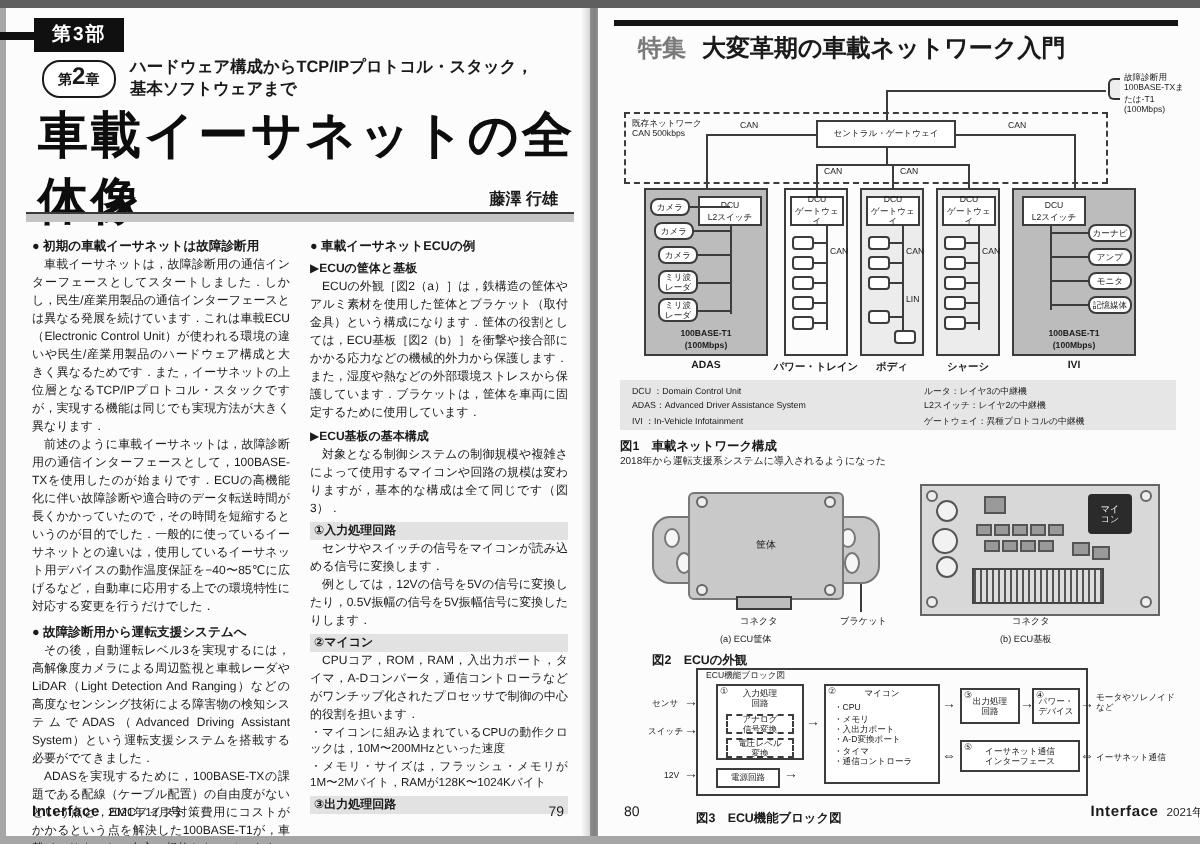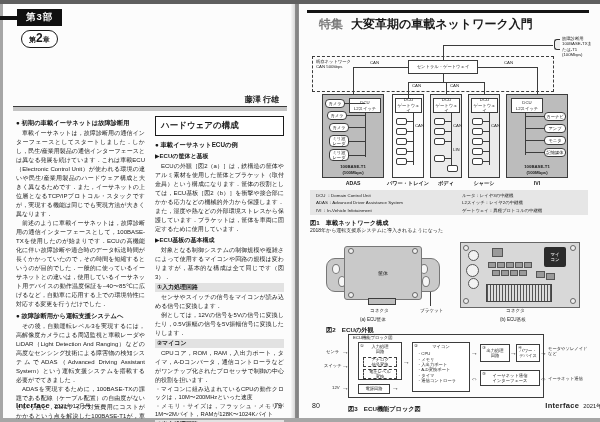--- a/index.html
+++ b/index.html
@@ -78,35 +78,39 @@
 </head>
 <body>
 
 <div class="scan">
   <div class="edge-top"></div>
 
   <div class="page page-left">
     <div class="ribbon-wing"></div>
     <div class="ribbon">第3部</div>
     <div class="chapter-badge"><span>第</span><span class="big">2</span><span>章</span></div>
+    <div class="subtitle">
+      <div>ハードウェア構成からTCP/IPプロトコル・スタック，</div>
+      <div>基本ソフトウェアまで</div>
+    </div>
+    <h1 class="title">車載イーサネットの全体像</h1>
     <div class="author">藤澤 行雄</div>
     <div class="rule2"></div>
 
     <div class="columns">
       <div class="col">
         <div class="sec-head">● 初期の車載イーサネットは故障診断用</div>
         <p>車載イーサネットは，故障診断用の通信インターフェースとしてスタートしました．しかし，民生/産業用製品の通信インターフェースとは異なる発展を続けています．これは車載ECU（Electronic Control Unit）が使われる環境の違いや民生/産業用製品のハードウェア構成と大きく異なるためです．また，イーサネットの上位層となるTCP/IPプロトコル・スタックですが，実現する機能は同じでも実現方法が大きく異なります．</p>
         <p>前述のように車載イーサネットは，故障診断用の通信インターフェースとして，100BASE-TXを使用したのが始まりです．ECUの高機能化に伴い故障診断や適合時のデータ転送時間が長くかかっていたので，その時間を短縮するというのが目的でした．一般的に使っているイーサネットとの違いは，使用しているイーサネット用デバイスの動作温度保証を−40〜85℃に広げるなど，自動車に応用する上での環境特性に対応する変更を行うだけでした．</p>
         <div class="sec-head">● 故障診断用から運転支援システムへ</div>
         <p>その後，自動運転レベル3を実現するには，高解像度カメラによる周辺監視と車載レーダやLiDAR（Light Detection And Ranging）などの高度なセンシング技術による障害物の検知システムでADAS（Advanced Driving Assistant System）という運転支援システムを搭載する必要がでてきました．</p>
         <p>ADASを実現するために，100BASE-TXの課題である配線（ケーブル配置）の自由度がないという点と，EMCノイズ対策費用にコストがかかるという点を解決した100BASE-T1が，車載イーサネットの中心の規格となっています．</p>
 
       </div>
       <div class="col">
-        <div class="col-heading">ハードウェアの構成</div>
         <div class="sec-head">● 車載イーサネットECUの例</div>
         <div class="sub-head">▶ECUの筐体と基板</div>
         <p>ECUの外観［図2（a）］は，鉄構造の筐体やアルミ素材を使用した筐体とブラケット（取付金具）という構成になります．筐体の役割としては，ECU基板［図2（b）］を衝撃や接合部にかかる応力などの機械的外力から保護します．また，湿度や熱などの外部環境ストレスから保護しています．ブラケットは，筐体を車両に固定するために使用しています．</p>
         <div class="sub-head">▶ECU基板の基本構成</div>
         <p>対象となる制御システムの制御規模や複雑さによって使用するマイコンや回路の規模は変わりますが，基本的な構成は全て同じです（図3）．</p>
         <div class="num-head">①入力処理回路</div>
         <p>センサやスイッチの信号をマイコンが読み込める信号に変換します．</p>
         <p>例としては，12Vの信号を5Vの信号に変換したり，0.5V振幅の信号を5V振幅信号に変換したりします．</p>
         <div class="num-head">②マイコン</div>
         <p>CPUコア，ROM，RAM，入出力ポート，タイマ，A-Dコンバータ，通信コントローラなどがワンチップ化されたプロセッサで制御の中心的役割を担います．</p>

